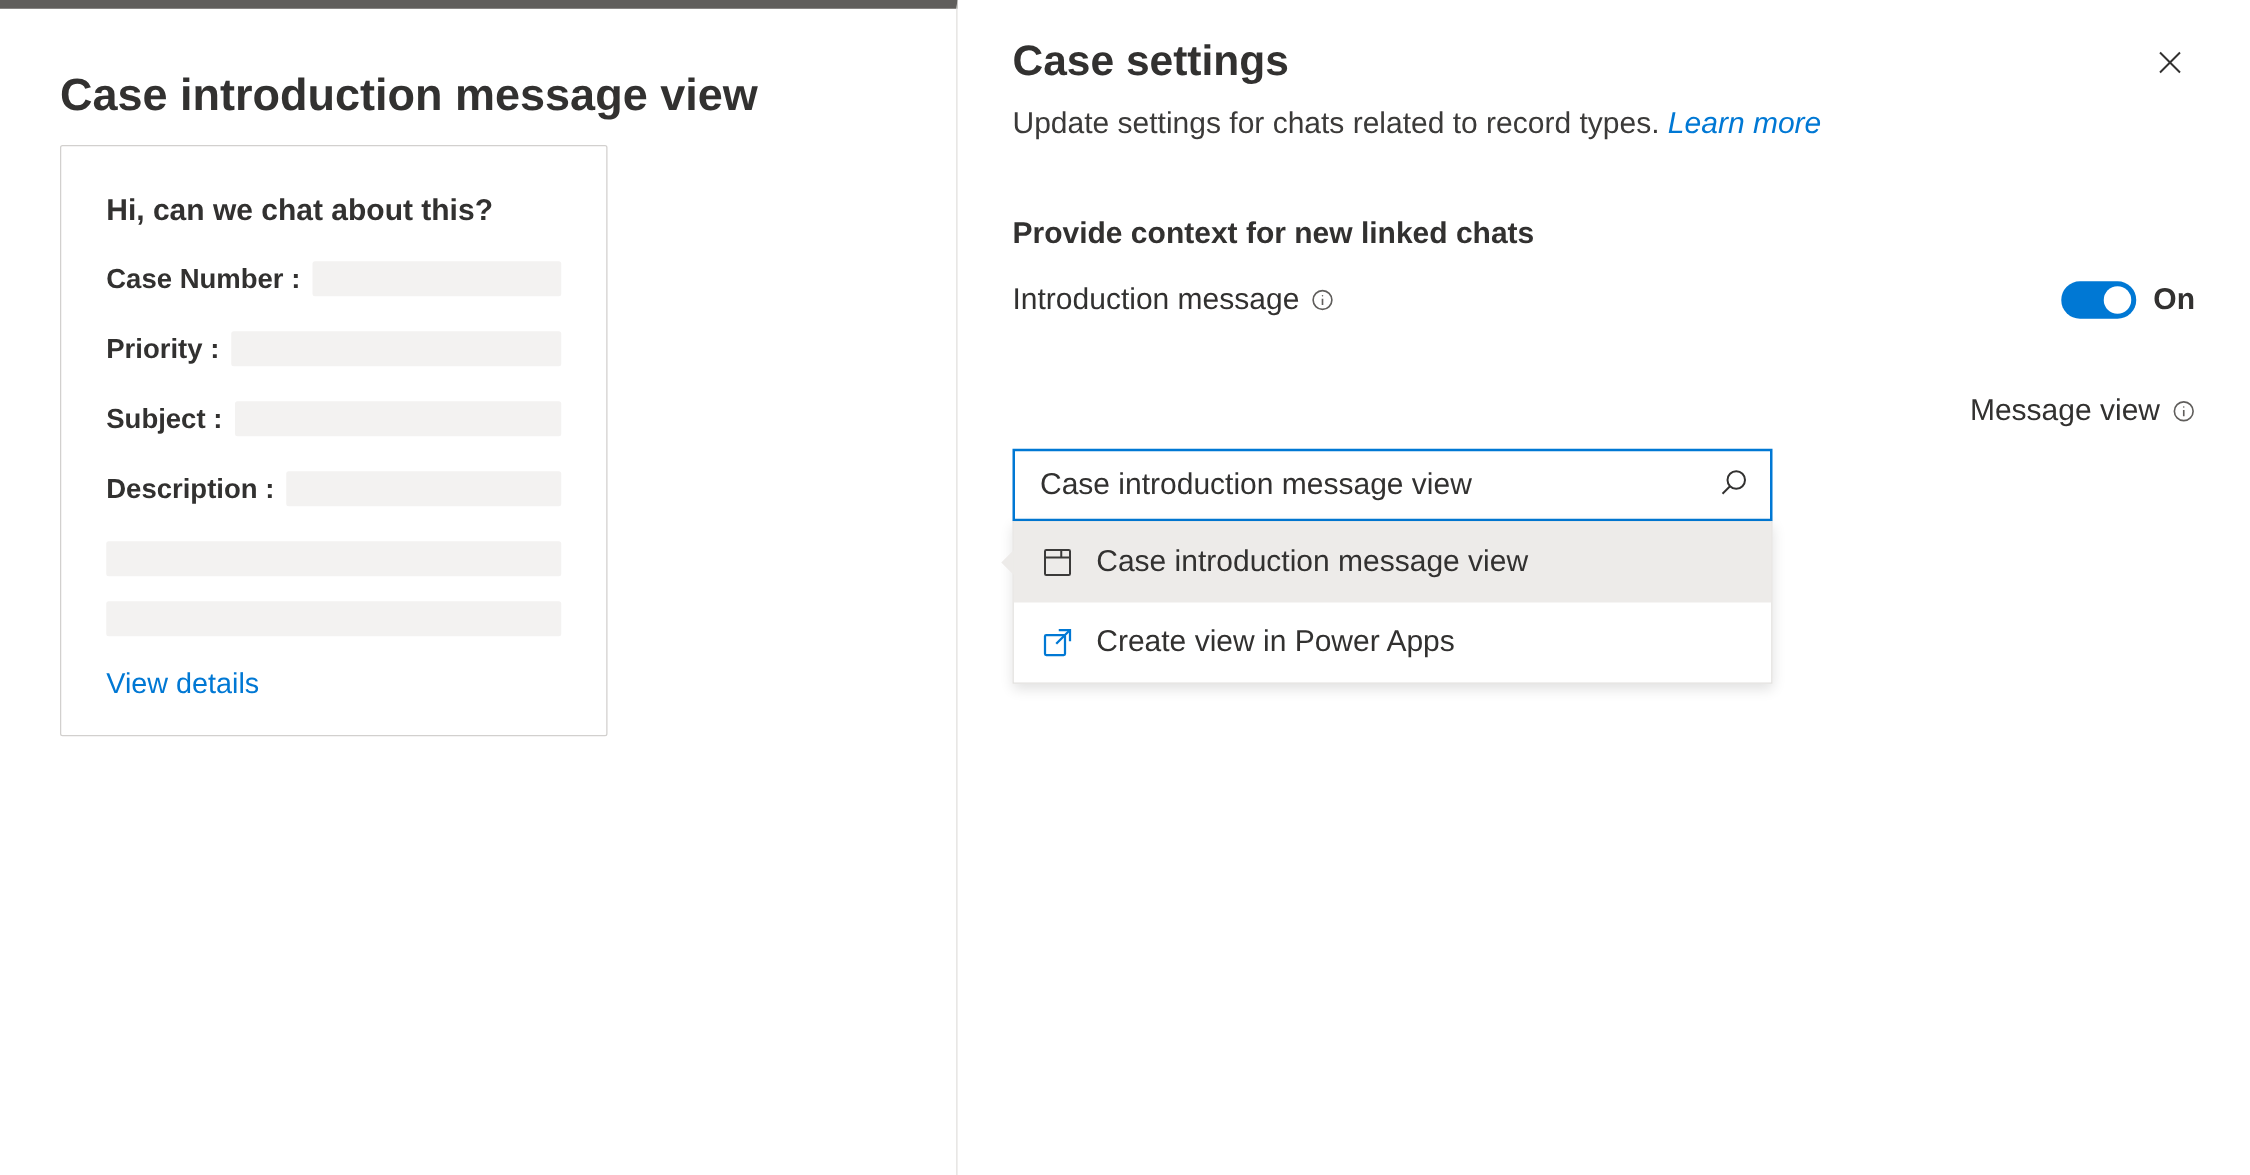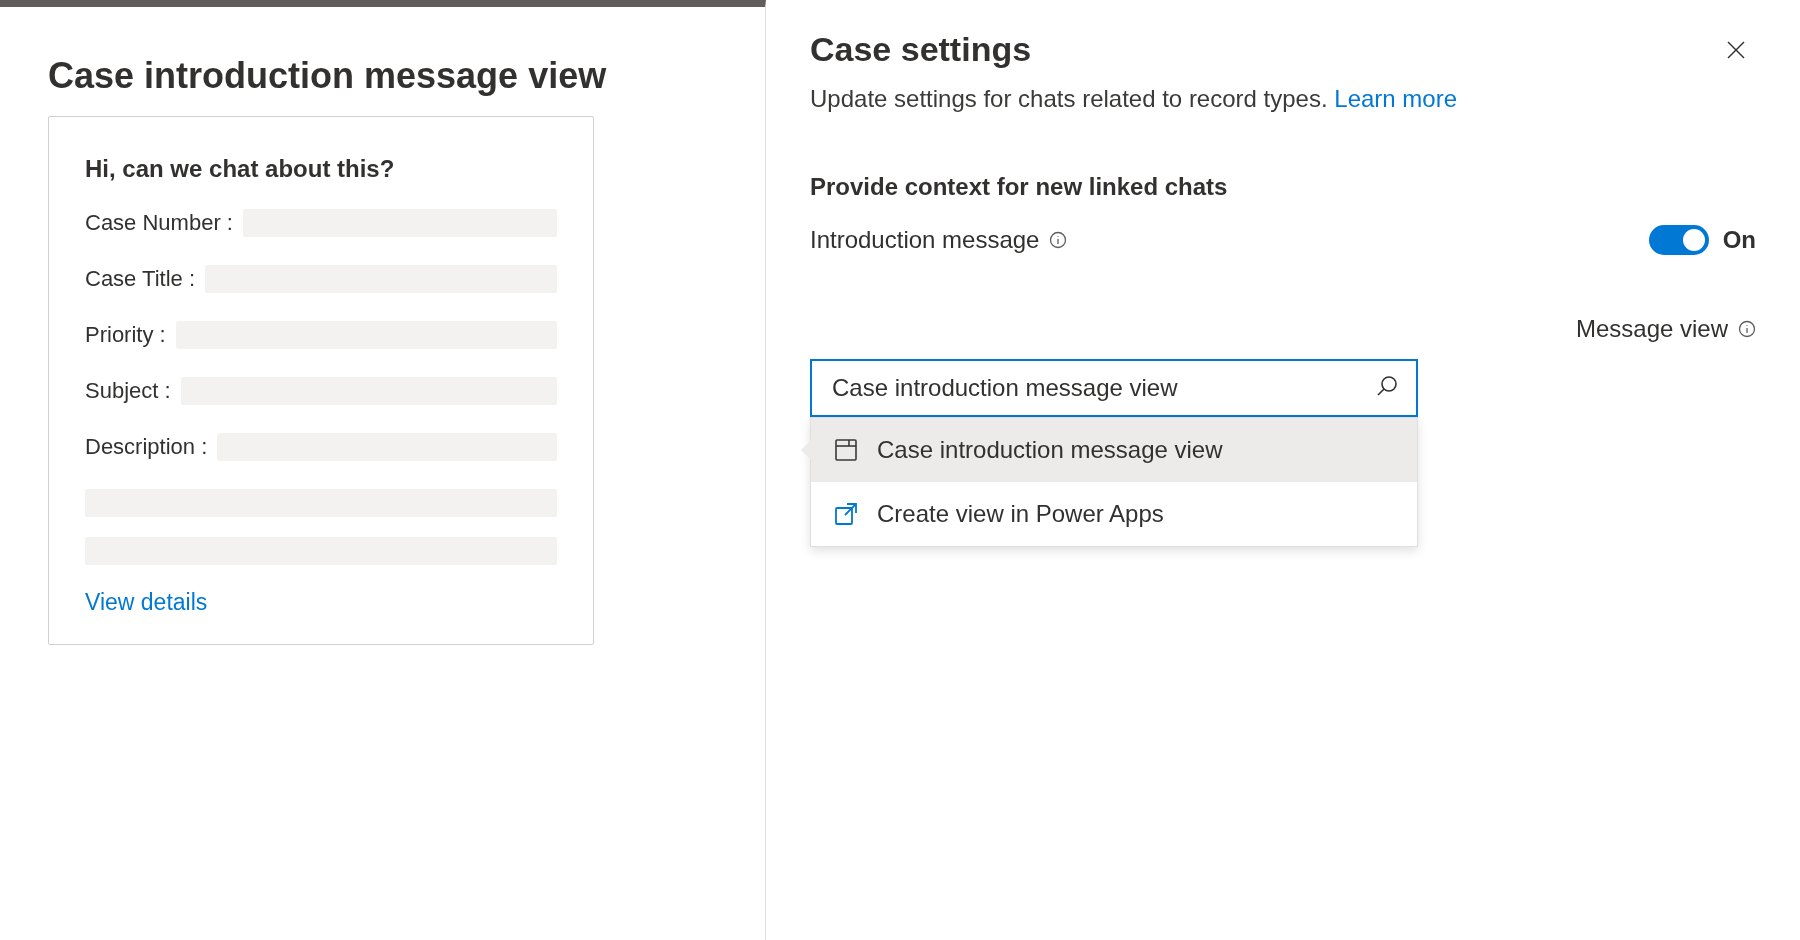--- a/index.html
+++ b/index.html
@@ -27,42 +27,42 @@
     font-weight: 600;
     line-height: 1.25;
     margin-bottom: 18px;
   }
   .left-desc {
     font-size: 24px;
     line-height: 1.55;
     color: #3b3a39;
     margin-bottom: 34px;
   }
-  .link { color: #0078d4; cursor: pointer; }
+  .link { color: #0078d4; cursor: pointer; font-style: italic; }
 
   .preview-card {
     border: 1px solid #d2d0ce;
     border-radius: 2px;
     padding: 38px 36px 28px 36px;
-    width: 546px;
+    width: 438px;
   }
   .preview-card .chat-title {
     font-size: 24px;
     font-weight: 600;
     margin-bottom: 26px;
   }
   .field-row {
     display: flex;
     align-items: center;
     gap: 10px;
     margin-bottom: 28px;
   }
   .field-row .lbl {
     font-size: 22px;
-    font-weight: 400;
+    font-weight: 700;
     white-space: nowrap;
   }
   .ph {
     background: #f3f2f1;
     height: 28px;
     border-radius: 2px;
     flex: 1;
   }
   .desc-extra .ph { margin-bottom: 20px; }
   .view-details {
@@ -212,24 +212,20 @@
 <div class="root">
 
   <div class="left-panel">
     <h1>Case introduction message view</h1>
 
     <div class="preview-card">
       <div class="chat-title">Hi, can we chat about this?</div>
 
       <div class="field-row">
         <span class="lbl">Case Number :</span>
-        <div class="ph"></div>
-      </div>
-      <div class="field-row">
-        <span class="lbl">Case Title :</span>
         <div class="ph"></div>
       </div>
       <div class="field-row">
         <span class="lbl">Priority :</span>
         <div class="ph"></div>
       </div>
       <div class="field-row">
         <span class="lbl">Subject :</span>
         <div class="ph"></div>
       </div>

